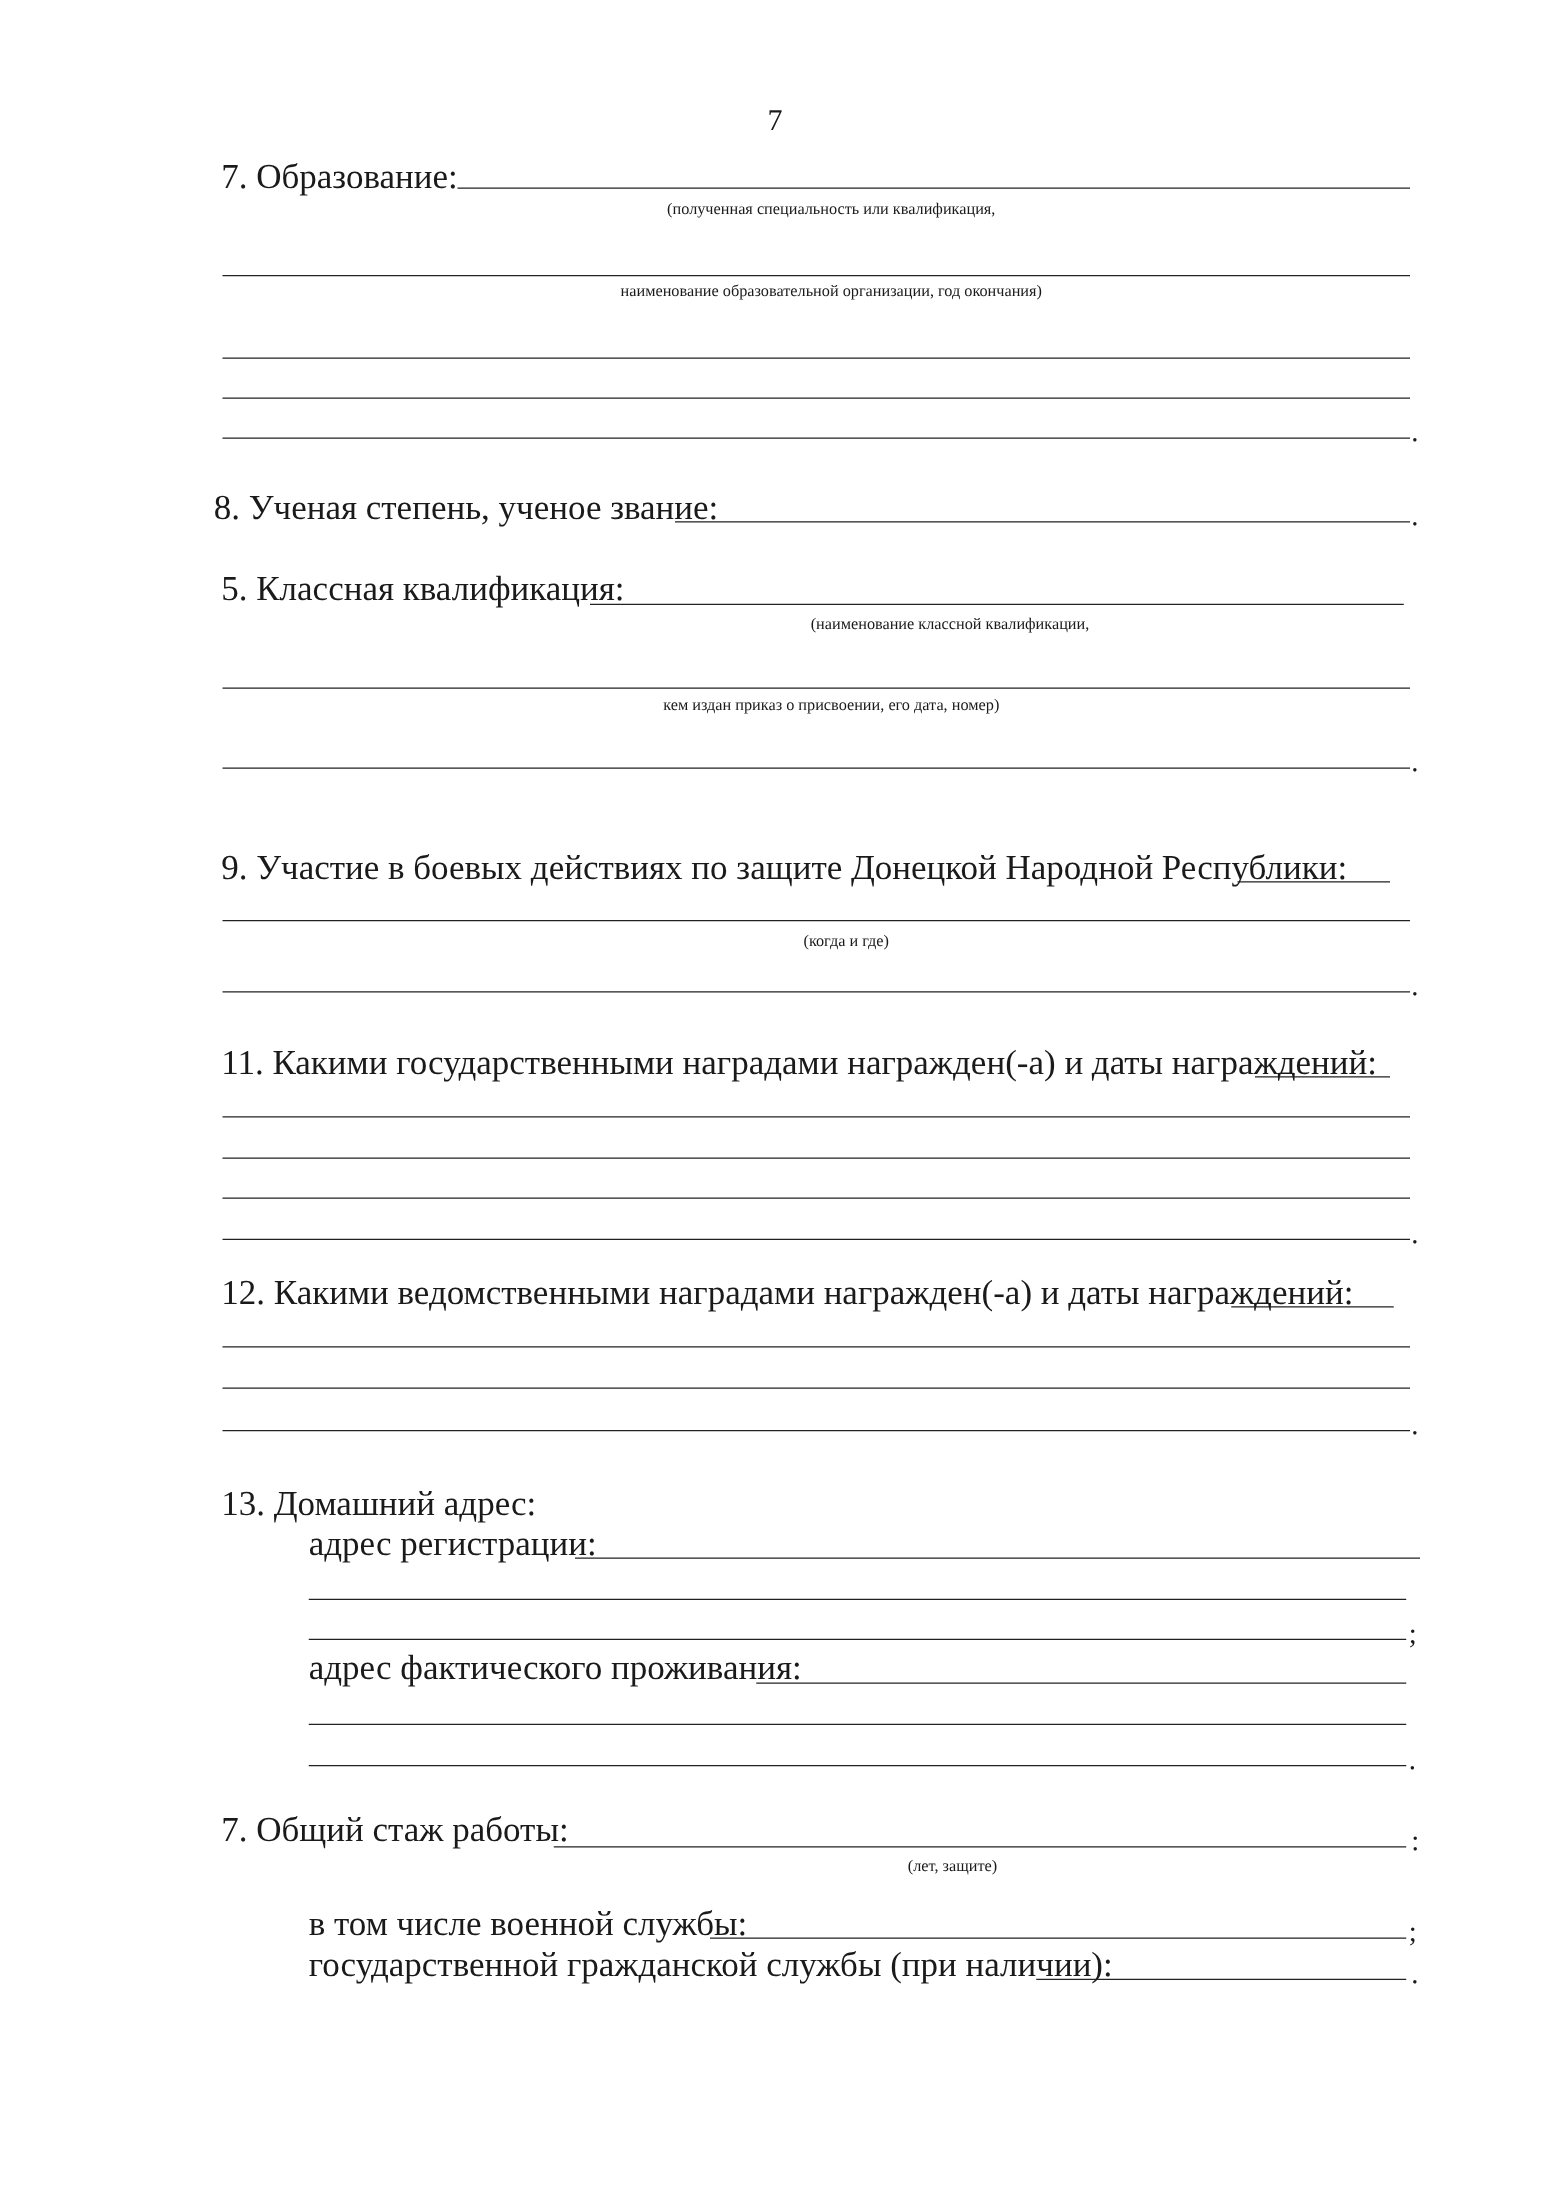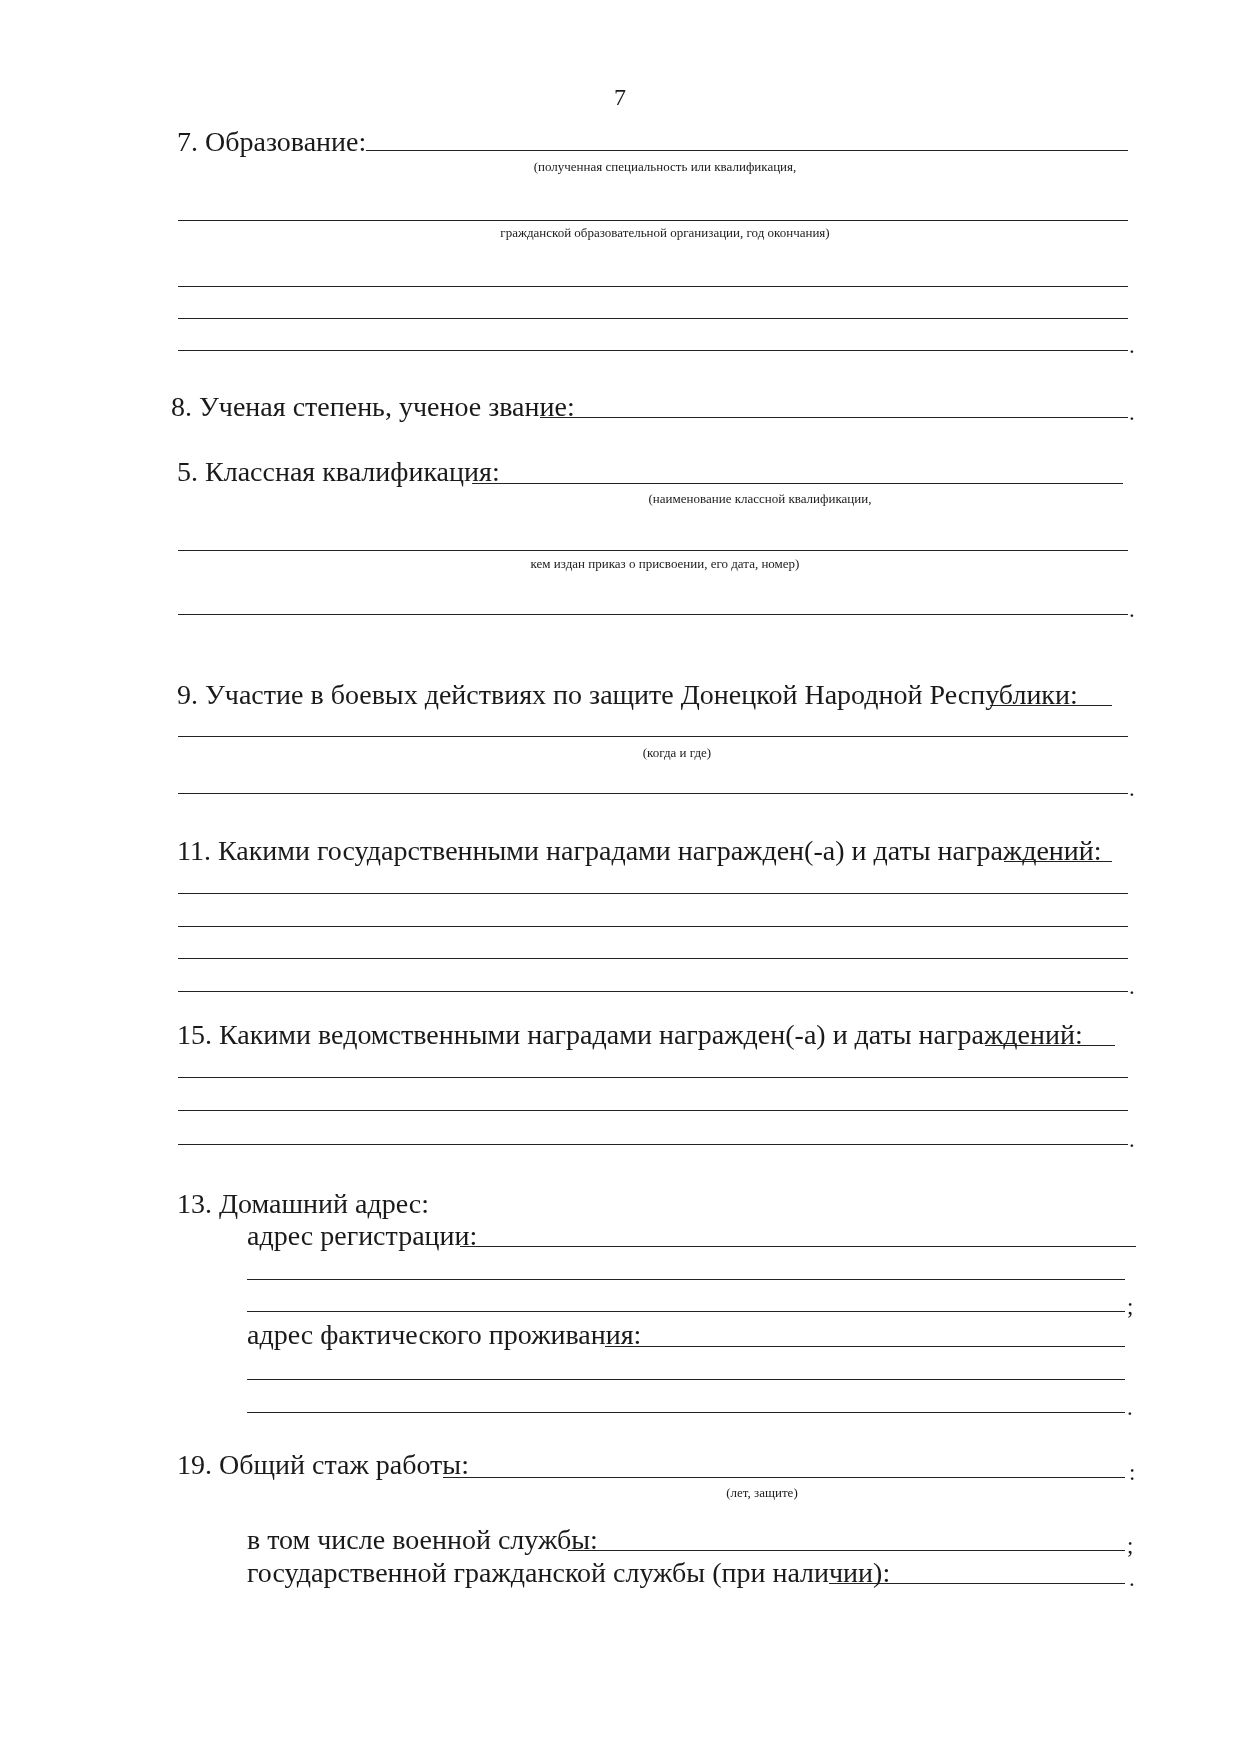--- a/index.html
+++ b/index.html
@@ -13,21 +13,21 @@
 </style>
 </head>
 <body>
 
 <div class="pagenum">7</div>
 
 <div class="t" style="left:177px;top:128px">7. Образование:</div>
 <div class="ln" style="left:366px;top:150px;width:762px"></div>
 <div class="s" style="left:665px;top:160px">(полученная специальность или квалификация,</div>
 <div class="ln" style="left:178px;top:220px;width:950px"></div>
-<div class="s" style="left:665px;top:226px">гражданской образовательной организации, год окончания)</div>
+<div class="s" style="left:665px;top:226px">наименование образовательной организации, год окончания)</div>
 <div class="ln" style="left:178px;top:286px;width:950px"></div>
 <div class="ln" style="left:178px;top:318px;width:950px"></div>
 <div class="ln" style="left:178px;top:350px;width:950px"></div>
 <div class="p" style="left:1129px;top:334px">.</div>
 
 <div class="t" style="left:171px;top:393px">8. Ученая степень, ученое звание:</div>
 <div class="ln" style="left:540px;top:417px;width:588px"></div>
 <div class="p" style="left:1129px;top:401px">.</div>
 
 <div class="t" style="left:177px;top:458px">5. Классная квалификация:</div>
@@ -46,40 +46,40 @@
 <div class="p" style="left:1129px;top:777px">.</div>
 
 <div class="t" style="left:177px;top:837px">11. Какими государственными наградами награжден(-а) и даты награждений:</div>
 <div class="ln" style="left:1004px;top:861px;width:108px"></div>
 <div class="ln" style="left:178px;top:893px;width:950px"></div>
 <div class="ln" style="left:178px;top:926px;width:950px"></div>
 <div class="ln" style="left:178px;top:958px;width:950px"></div>
 <div class="ln" style="left:178px;top:991px;width:950px"></div>
 <div class="p" style="left:1129px;top:975px">.</div>
 
-<div class="t" style="left:177px;top:1021px">15. Какими ведомственными наградами награжден(-а) и даты награждений:</div>
+<div class="t" style="left:177px;top:1021px">12. Какими ведомственными наградами награжден(-а) и даты награждений:</div>
 <div class="ln" style="left:985px;top:1045px;width:130px"></div>
 <div class="ln" style="left:178px;top:1077px;width:950px"></div>
 <div class="ln" style="left:178px;top:1110px;width:950px"></div>
 <div class="ln" style="left:178px;top:1144px;width:950px"></div>
 <div class="p" style="left:1129px;top:1128px">.</div>
 
 <div class="t" style="left:177px;top:1190px">13. Домашний адрес:</div>
 <div class="t" style="left:247px;top:1222px">адрес регистрации:</div>
 <div class="ln" style="left:460px;top:1246px;width:676px"></div>
 <div class="ln" style="left:247px;top:1279px;width:878px"></div>
 <div class="ln" style="left:247px;top:1311px;width:878px"></div>
 <div class="p" style="left:1127px;top:1295px">;</div>
 <div class="t" style="left:247px;top:1321px">адрес фактического проживания:</div>
 <div class="ln" style="left:605px;top:1346px;width:520px"></div>
 <div class="ln" style="left:247px;top:1379px;width:878px"></div>
 <div class="ln" style="left:247px;top:1412px;width:878px"></div>
 <div class="p" style="left:1127px;top:1396px">.</div>
 
-<div class="t" style="left:177px;top:1451px">19. Общий стаж работы:</div>
+<div class="t" style="left:177px;top:1451px">7. Общий стаж работы:</div>
 <div class="ln" style="left:443px;top:1477px;width:682px"></div>
 <div class="p" style="left:1129px;top:1461px">:</div>
 <div class="s" style="left:762px;top:1486px">(лет, защите)</div>
 <div class="t" style="left:247px;top:1526px">в том числе военной службы:</div>
 <div class="ln" style="left:568px;top:1550px;width:557px"></div>
 <div class="p" style="left:1127px;top:1534px">;</div>
 <div class="t" style="left:247px;top:1559px">государственной гражданской службы (при наличии):</div>
 <div class="ln" style="left:829px;top:1583px;width:296px"></div>
 <div class="p" style="left:1129px;top:1567px">.</div>
 

